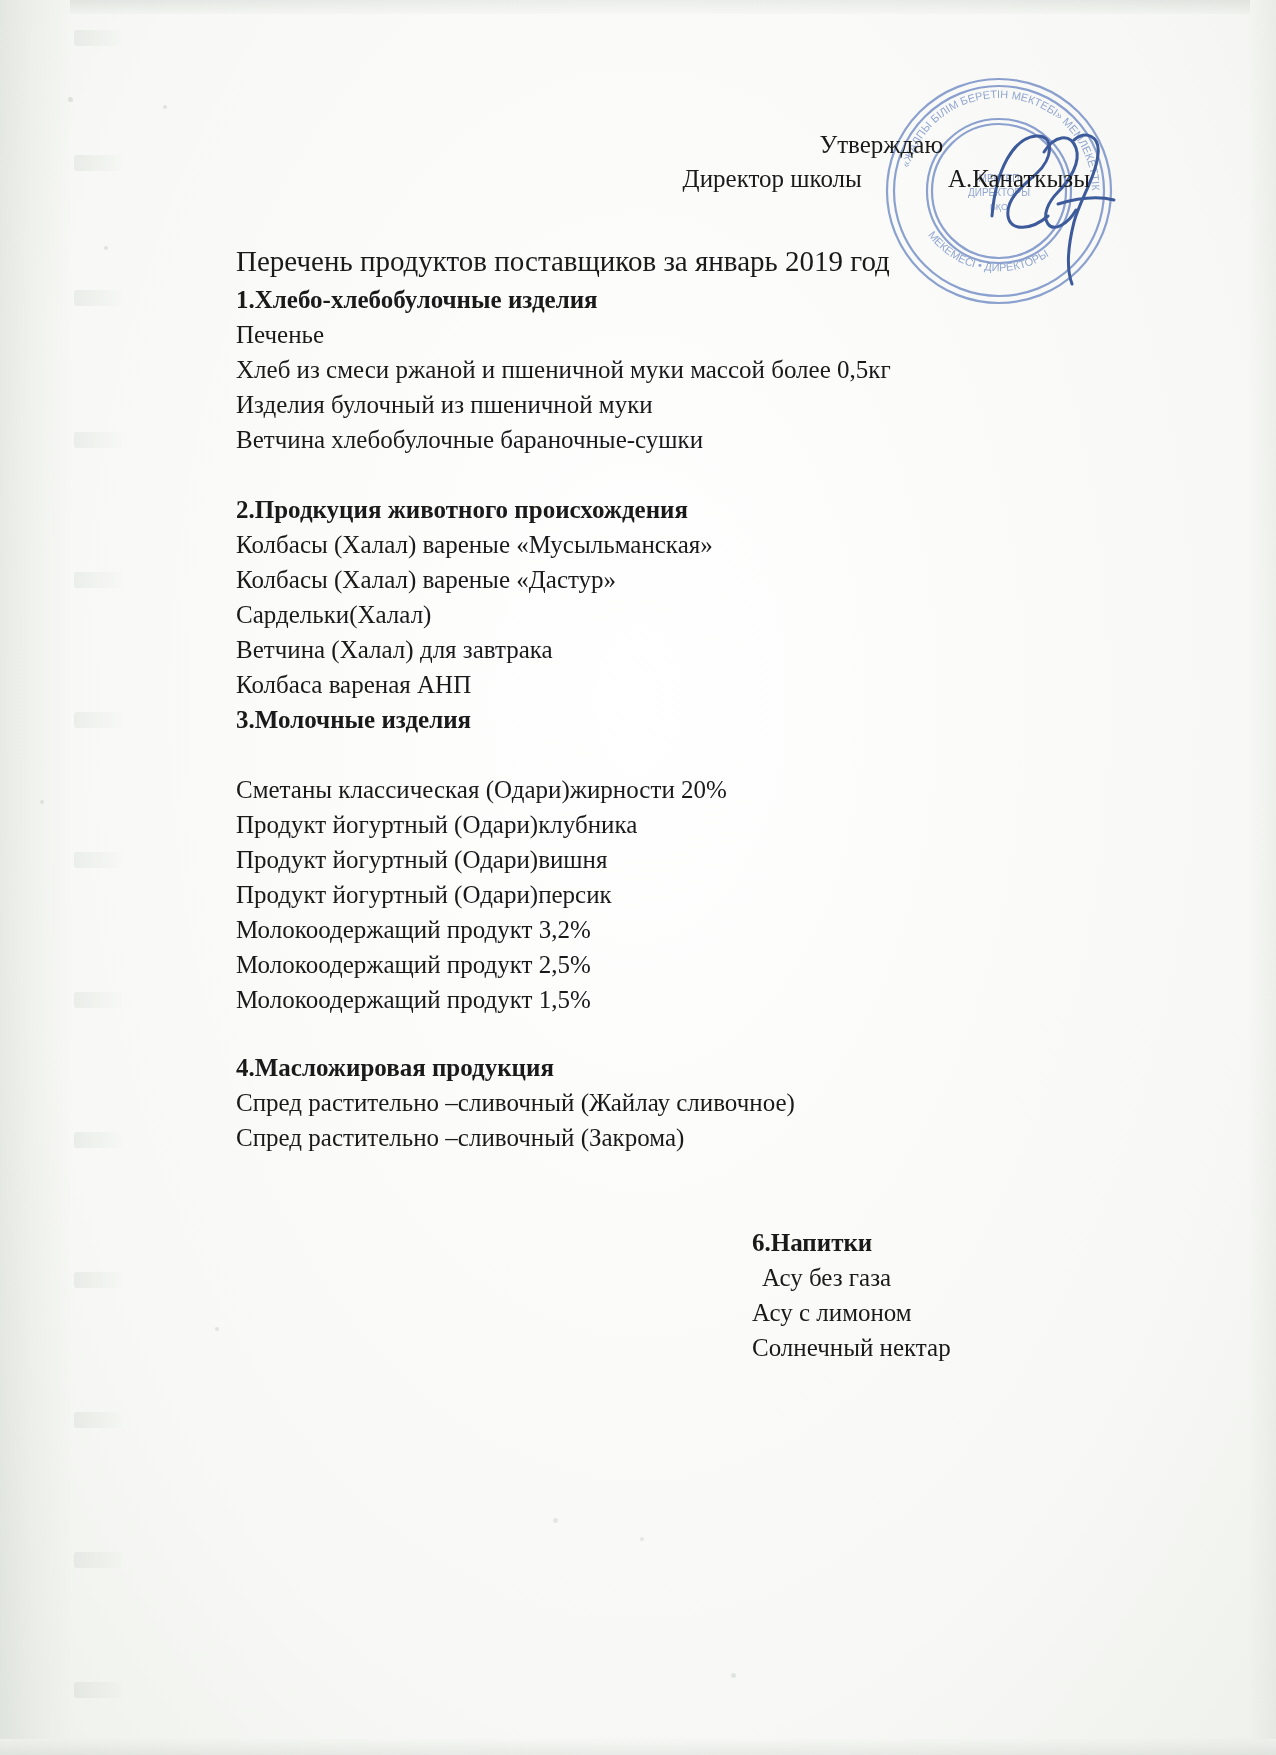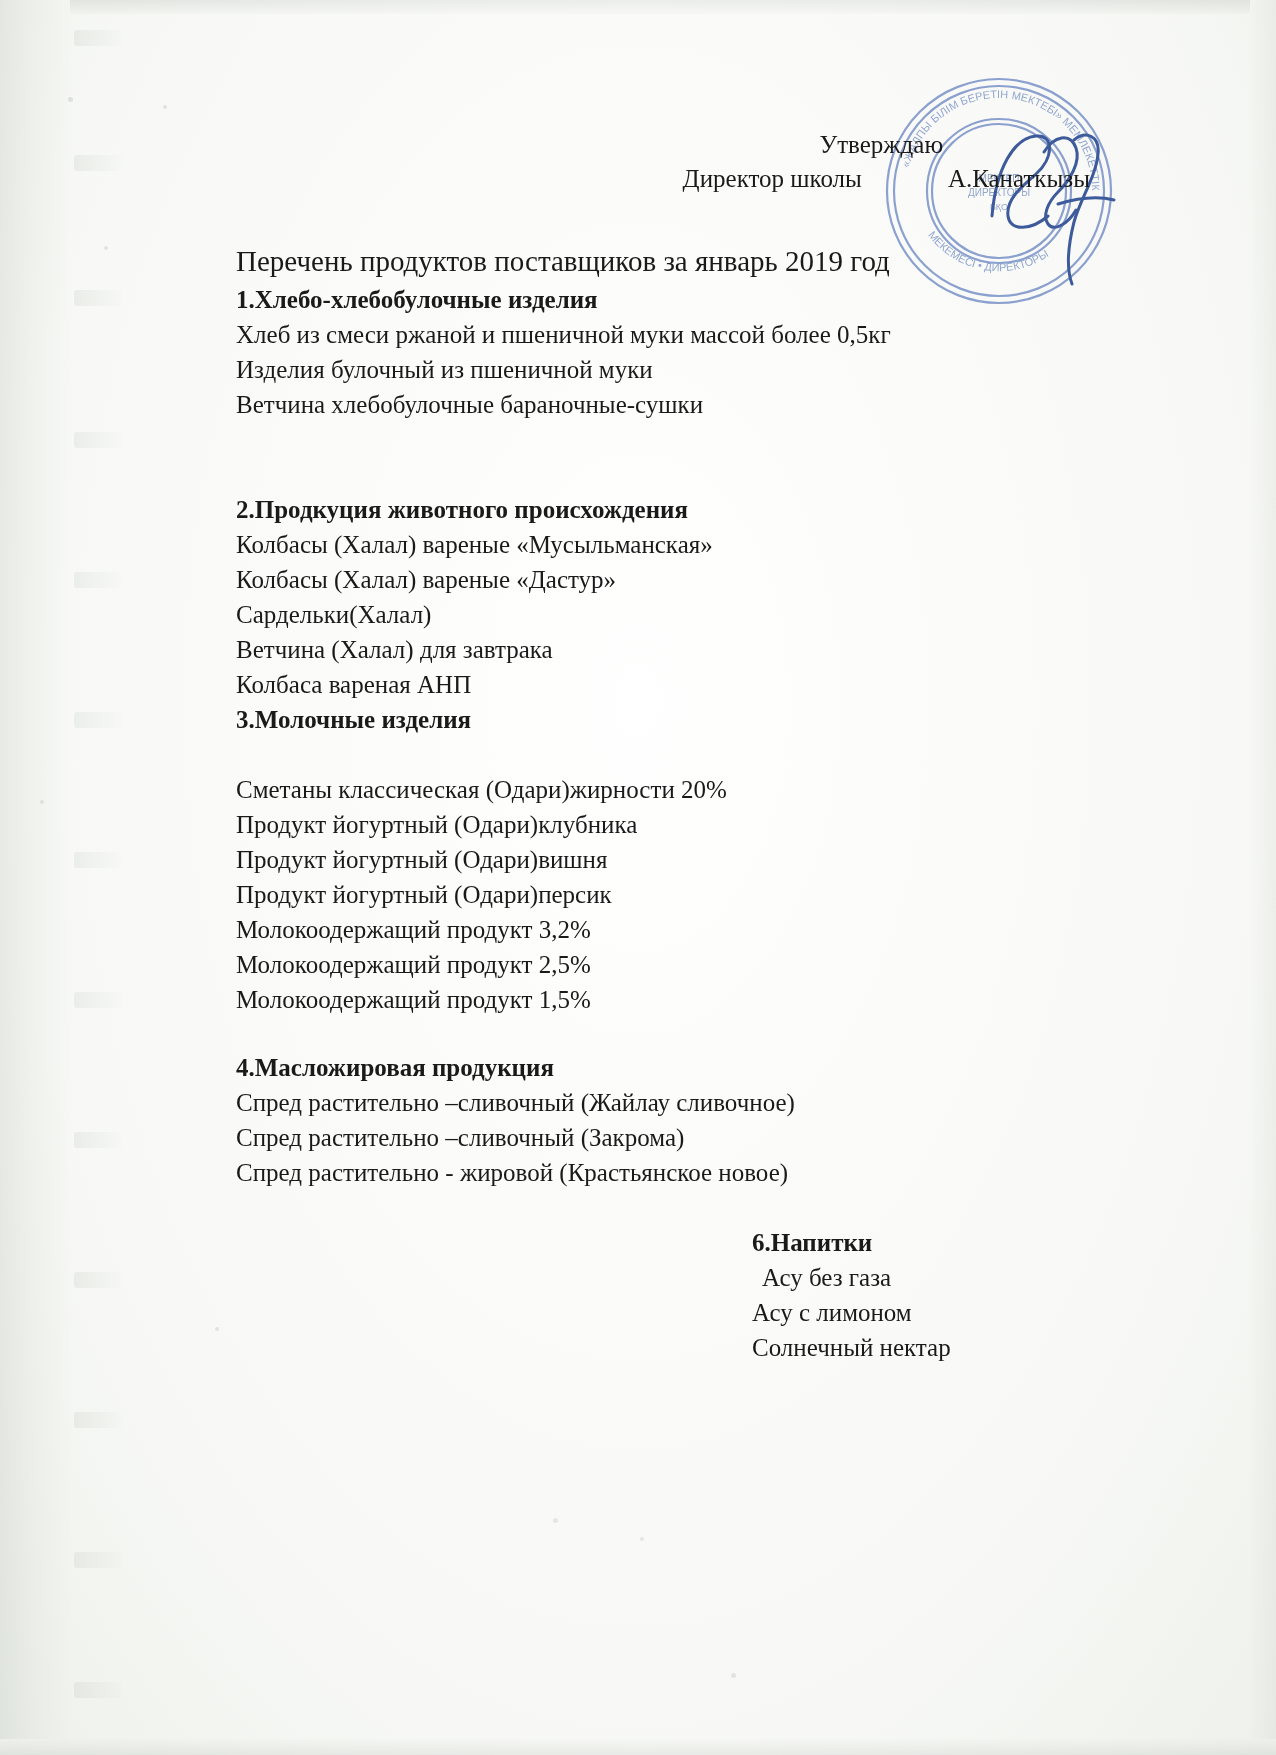--- a/index.html
+++ b/index.html
@@ -227,20 +227,21 @@
       <span class="approve-word">Утверждаю</span>
       <span class="director-line">
         <span>Директор школы</span><span class="sig-gap"></span><span>А.Канаткызы</span>
       </span>
     </div>
 
     <div class="doc-title">Перечень продуктов поставщиков за январь 2019 год</div>
 
     <div class="section" style="top:282px;">
       <div class="head">1.Хлебо-хлебобулочные изделия</div>
+      <div class="item">Печенье</div>
       <div class="item">Хлеб из  смеси ржаной  и пшеничной муки массой более 0,5кг</div>
       <div class="item">Изделия булочный из пшеничной муки</div>
       <div class="item">Ветчина хлебобулочные бараночные-сушки</div>
     </div>
 
     <div class="section" style="top:492px;">
       <div class="head">2.Продкуция животного происхождения</div>
       <div class="item">Колбасы (Халал) вареные «Мусыльманская»</div>
       <div class="item">Колбасы (Халал) вареные «Дастур»</div>
       <div class="item">Сардельки(Халал)</div>
@@ -257,21 +258,20 @@
       <div class="item">Продукт йогуртный (Одари)персик</div>
       <div class="item">Молокоодержащий продукт 3,2%</div>
       <div class="item">Молокоодержащий продукт 2,5%</div>
       <div class="item">Молокоодержащий продукт 1,5%</div>
     </div>
 
     <div class="section" style="top:1050px;">
       <div class="head">4.Масложировая продукция</div>
       <div class="item">Спред растительно –сливочный (Жайлау сливочное)</div>
       <div class="item">Спред растительно –сливочный (Закрома)</div>
-      <div class="item">Спред растительно - жировой (Крастьянское новое)</div>
     </div>
 
 
     <div class="col-right" style="top:1225px;">
       <div class="head">6.Напитки</div>
       <div class="item indent">Асу без газа</div>
       <div class="item">Асу с лимоном</div>
       <div class="item">Солнечный нектар</div>
     </div>
 

